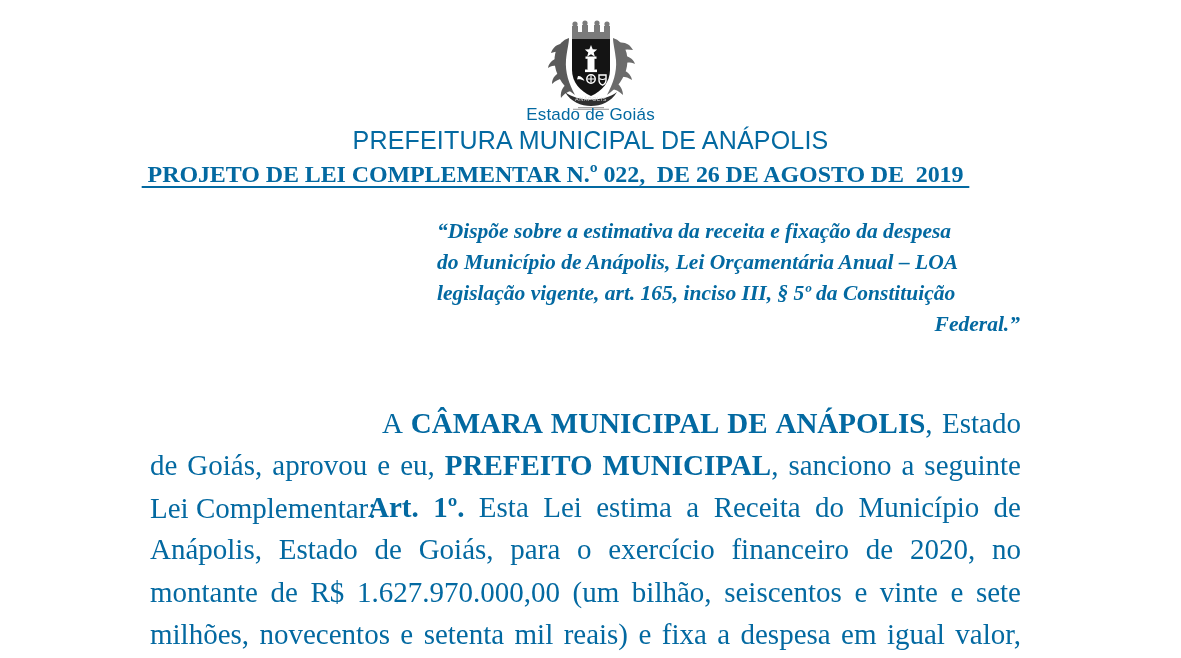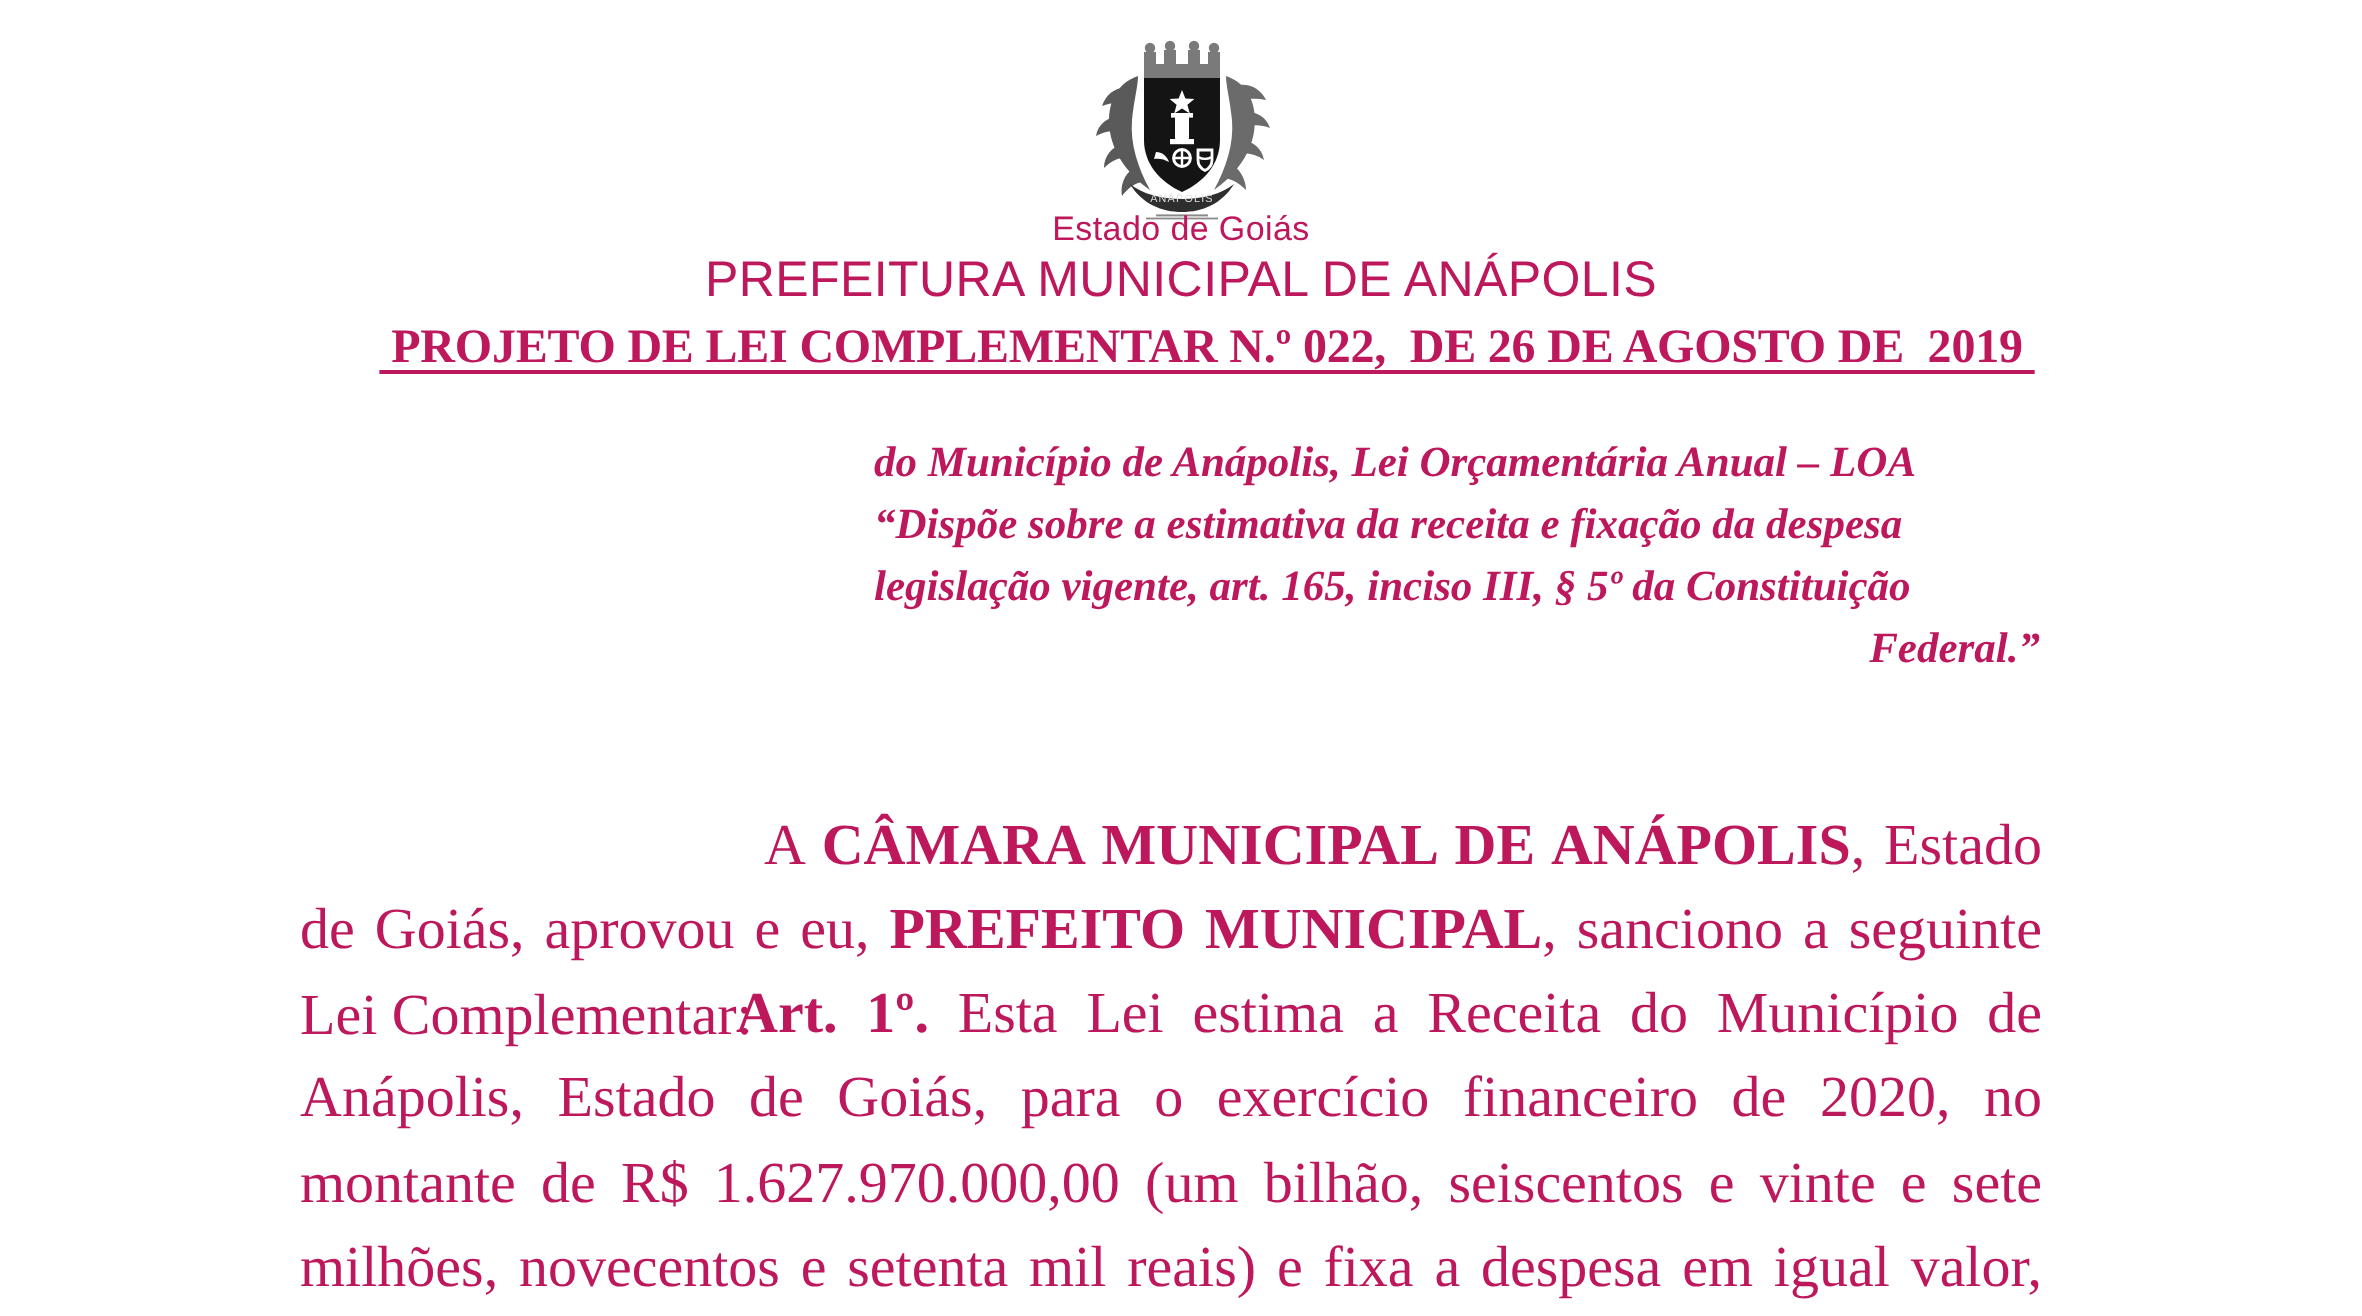--- a/index.html
+++ b/index.html
@@ -7,21 +7,21 @@
     padding: 0;
     background: #ffffff;
   }
   .page {
     position: relative;
     width: 1181px;
     height: 658px;
     background: #ffffff;
     overflow: hidden;
     font-family: "Liberation Serif", "DejaVu Serif", serif;
-    color: #be185d;
+    color: #0369a1;
   }
 
   
   .emblem-block {
     position: absolute;
     left: 0;
     top: 12px;
     width: 1181px;
     text-align: center;
   }
@@ -55,21 +55,20 @@
   
   .doc-title {
     position: absolute;
     left: 0;
     top: 161px;
     width: 1111px;
     text-align: center;
     font-weight: bold;
     font-size: 24px;
     letter-spacing: -0.1px;
-    margin-left: 48px;
   }
   .doc-title .ul {
     text-decoration: underline;
     text-underline-offset: 4px;
     text-decoration-thickness: 2px;
     white-space: pre;
   }
 
   
   .quote-block {
@@ -170,22 +169,22 @@
   <div class="header-lines">
     <div class="header-state">Estado de Goiás</div>
     <div class="header-city">PREFEITURA MUNICIPAL DE ANÁPOLIS</div>
   </div>
 
   <div class="doc-title">
     <span class="ul"> PROJETO DE LEI COMPLEMENTAR N.º 022,  DE 26 DE AGOSTO DE  2019 </span>
   </div>
 
   <div class="quote-block">
+    <span>“Dispõe sobre a estimativa da receita e fixação da despesa</span>
     <span>do Município de Anápolis, Lei Orçamentária Anual – LOA</span>
-    <span>“Dispõe sobre a estimativa da receita e fixação da despesa</span>
     <span>legislação vigente, art. 165, inciso III, § 5º da Constituição</span>
     <span class="lastline">Federal.”</span>
   </div>
 
   <p class="body-para para-preamble">
     <span>A </span><b class="strong">CÂMARA MUNICIPAL DE ANÁPOLIS</b><span>, Estado de Goiás, aprovou e eu, </span><b class="strong">PREFEITO MUNICIPAL</b><span>, sanciono a seguinte Lei Complementar:</span>
   </p>
 
   <p class="body-para para-art1">
     <b class="strong">Art. 1º.</b><span> Esta Lei estima a Receita do Município de Anápolis, Estado de Goiás, para o exercício financeiro de 2020, no montante de R$ 1.627.970.000,00 (um bilhão, seiscentos e vinte e sete milhões, novecentos e setenta mil reais) e fixa a despesa em igual valor, nos termos do art. 165 § 5º, da Constituição Federal e da Lei Complementar nº 415, de 27 de junho de 2019 – Lei de Diretrizes Orçamentárias para 2020, envolvendo os recursos de todas as fontes, compreendendo o Orçamento Fiscal e da Seguridade Social, abrangendo todas as entidades e órgãos a ela vinculados, da administração direta ou indireta.</span>

